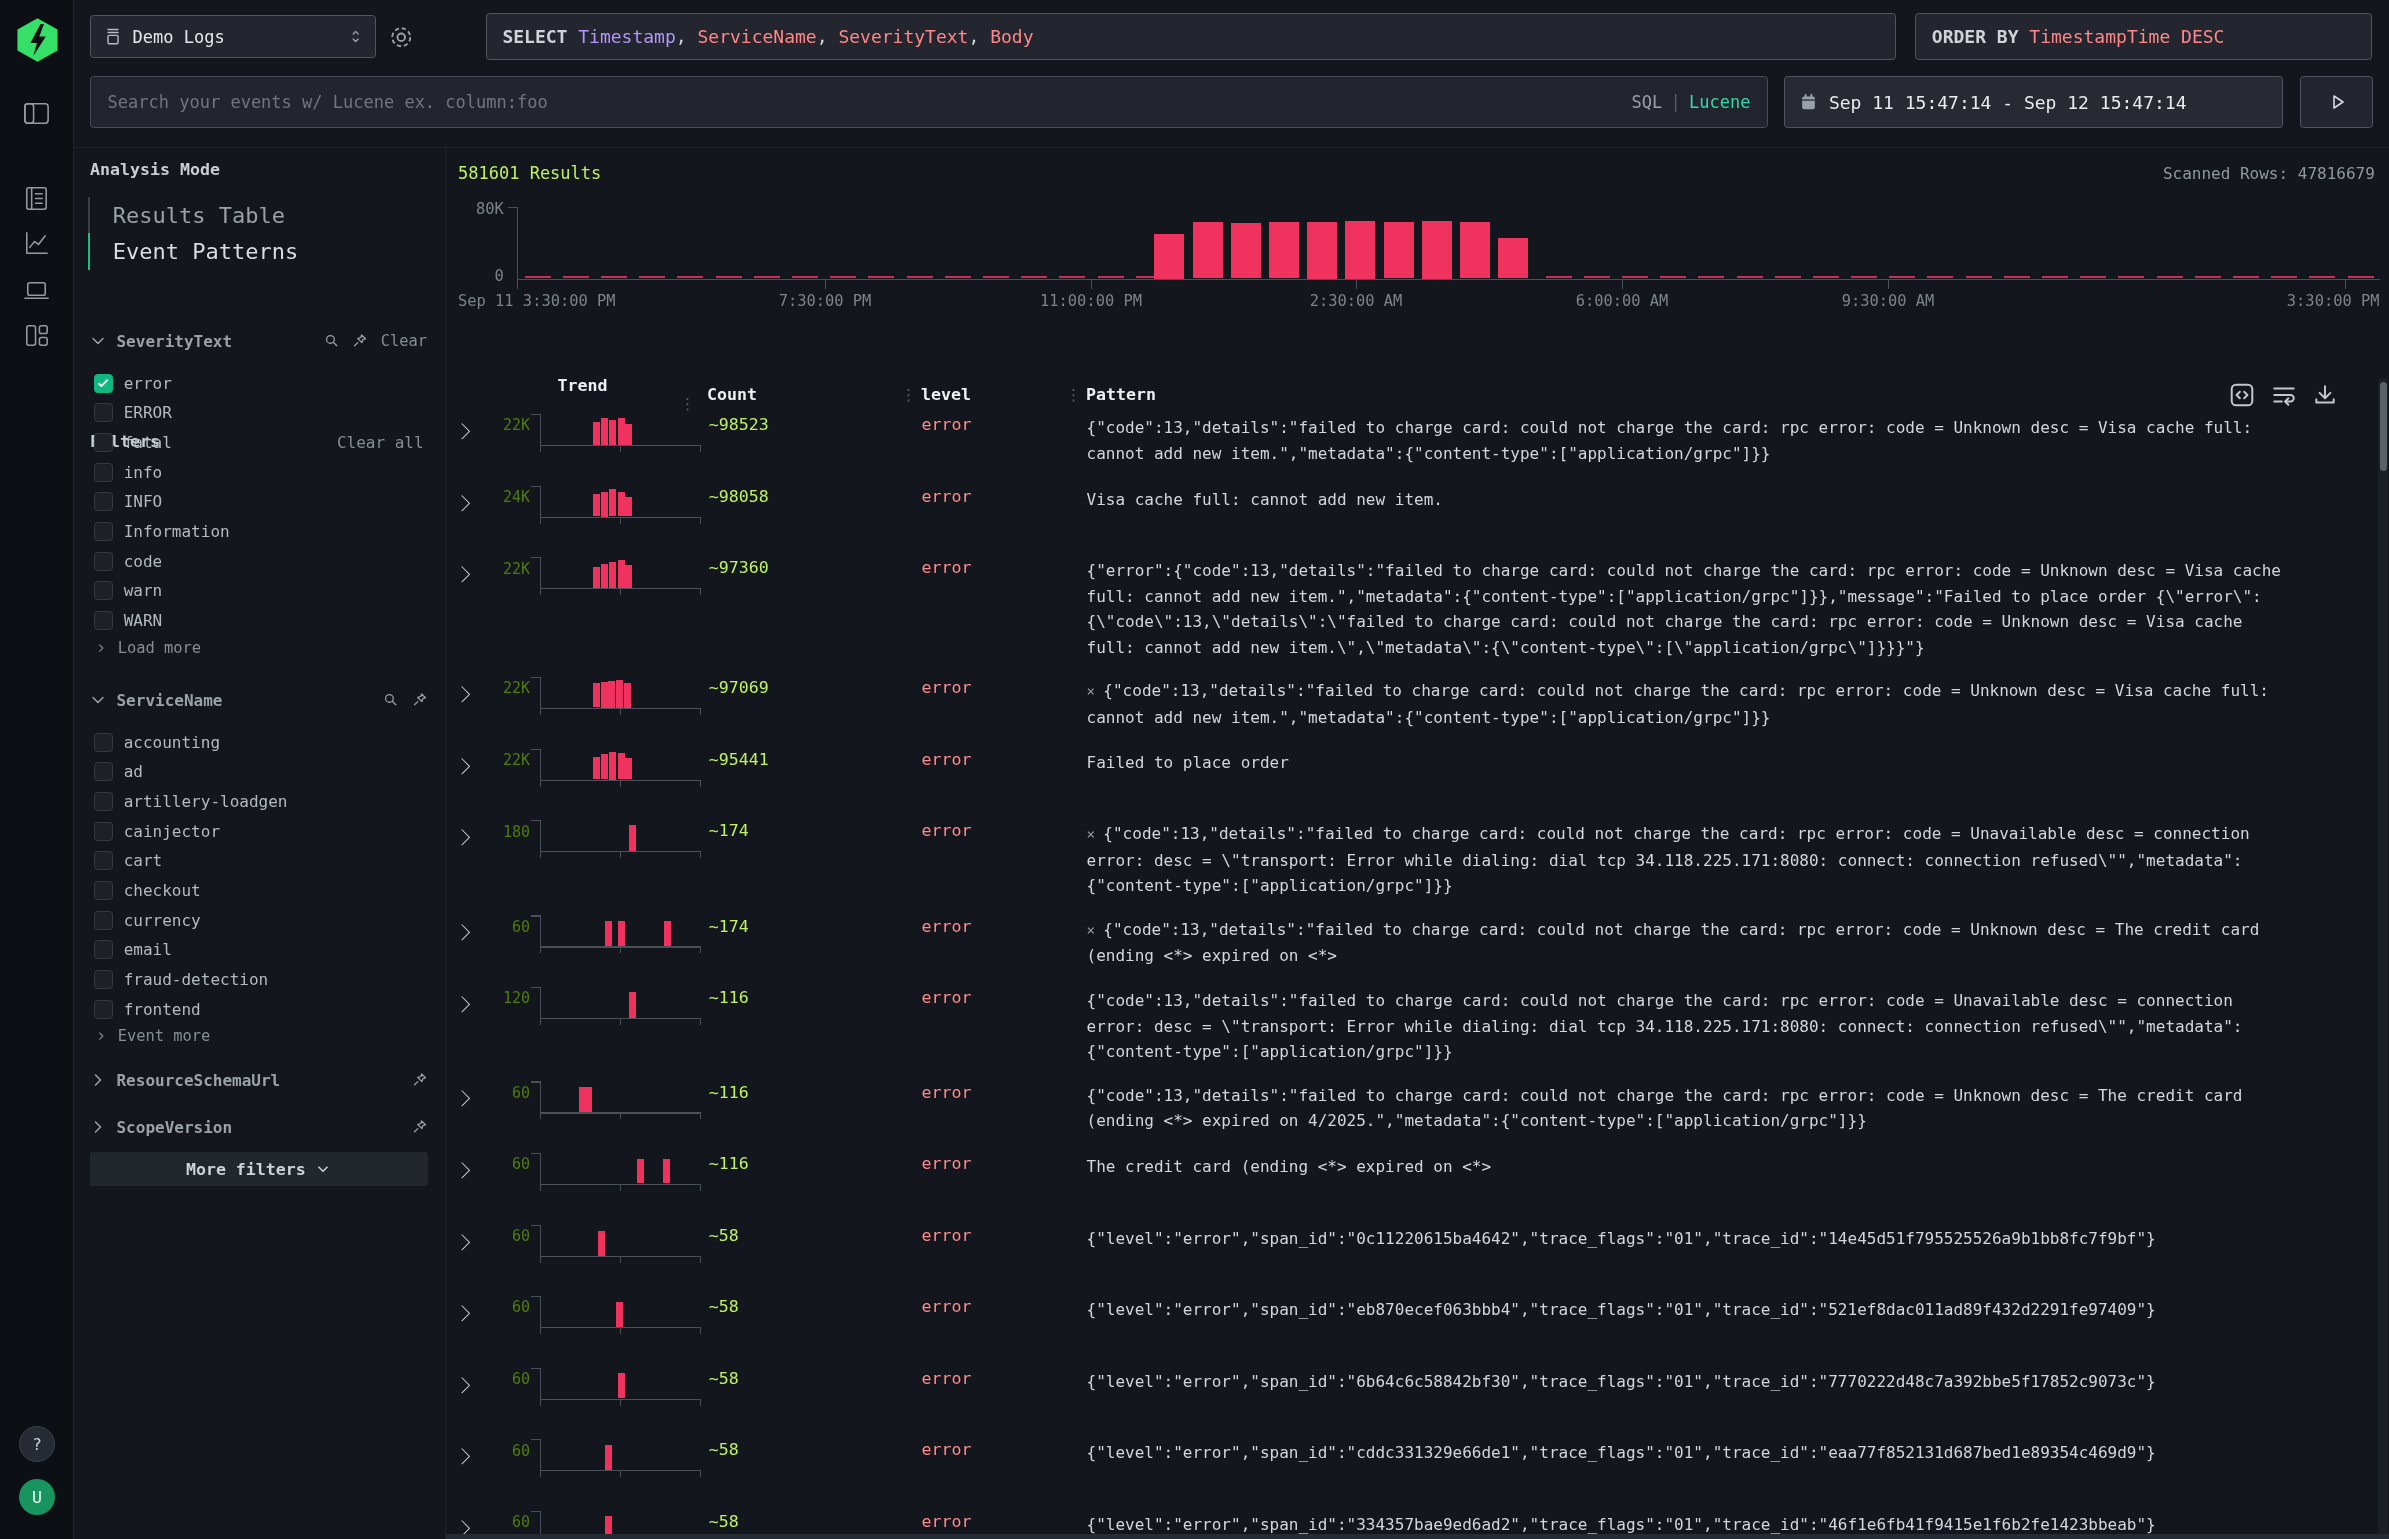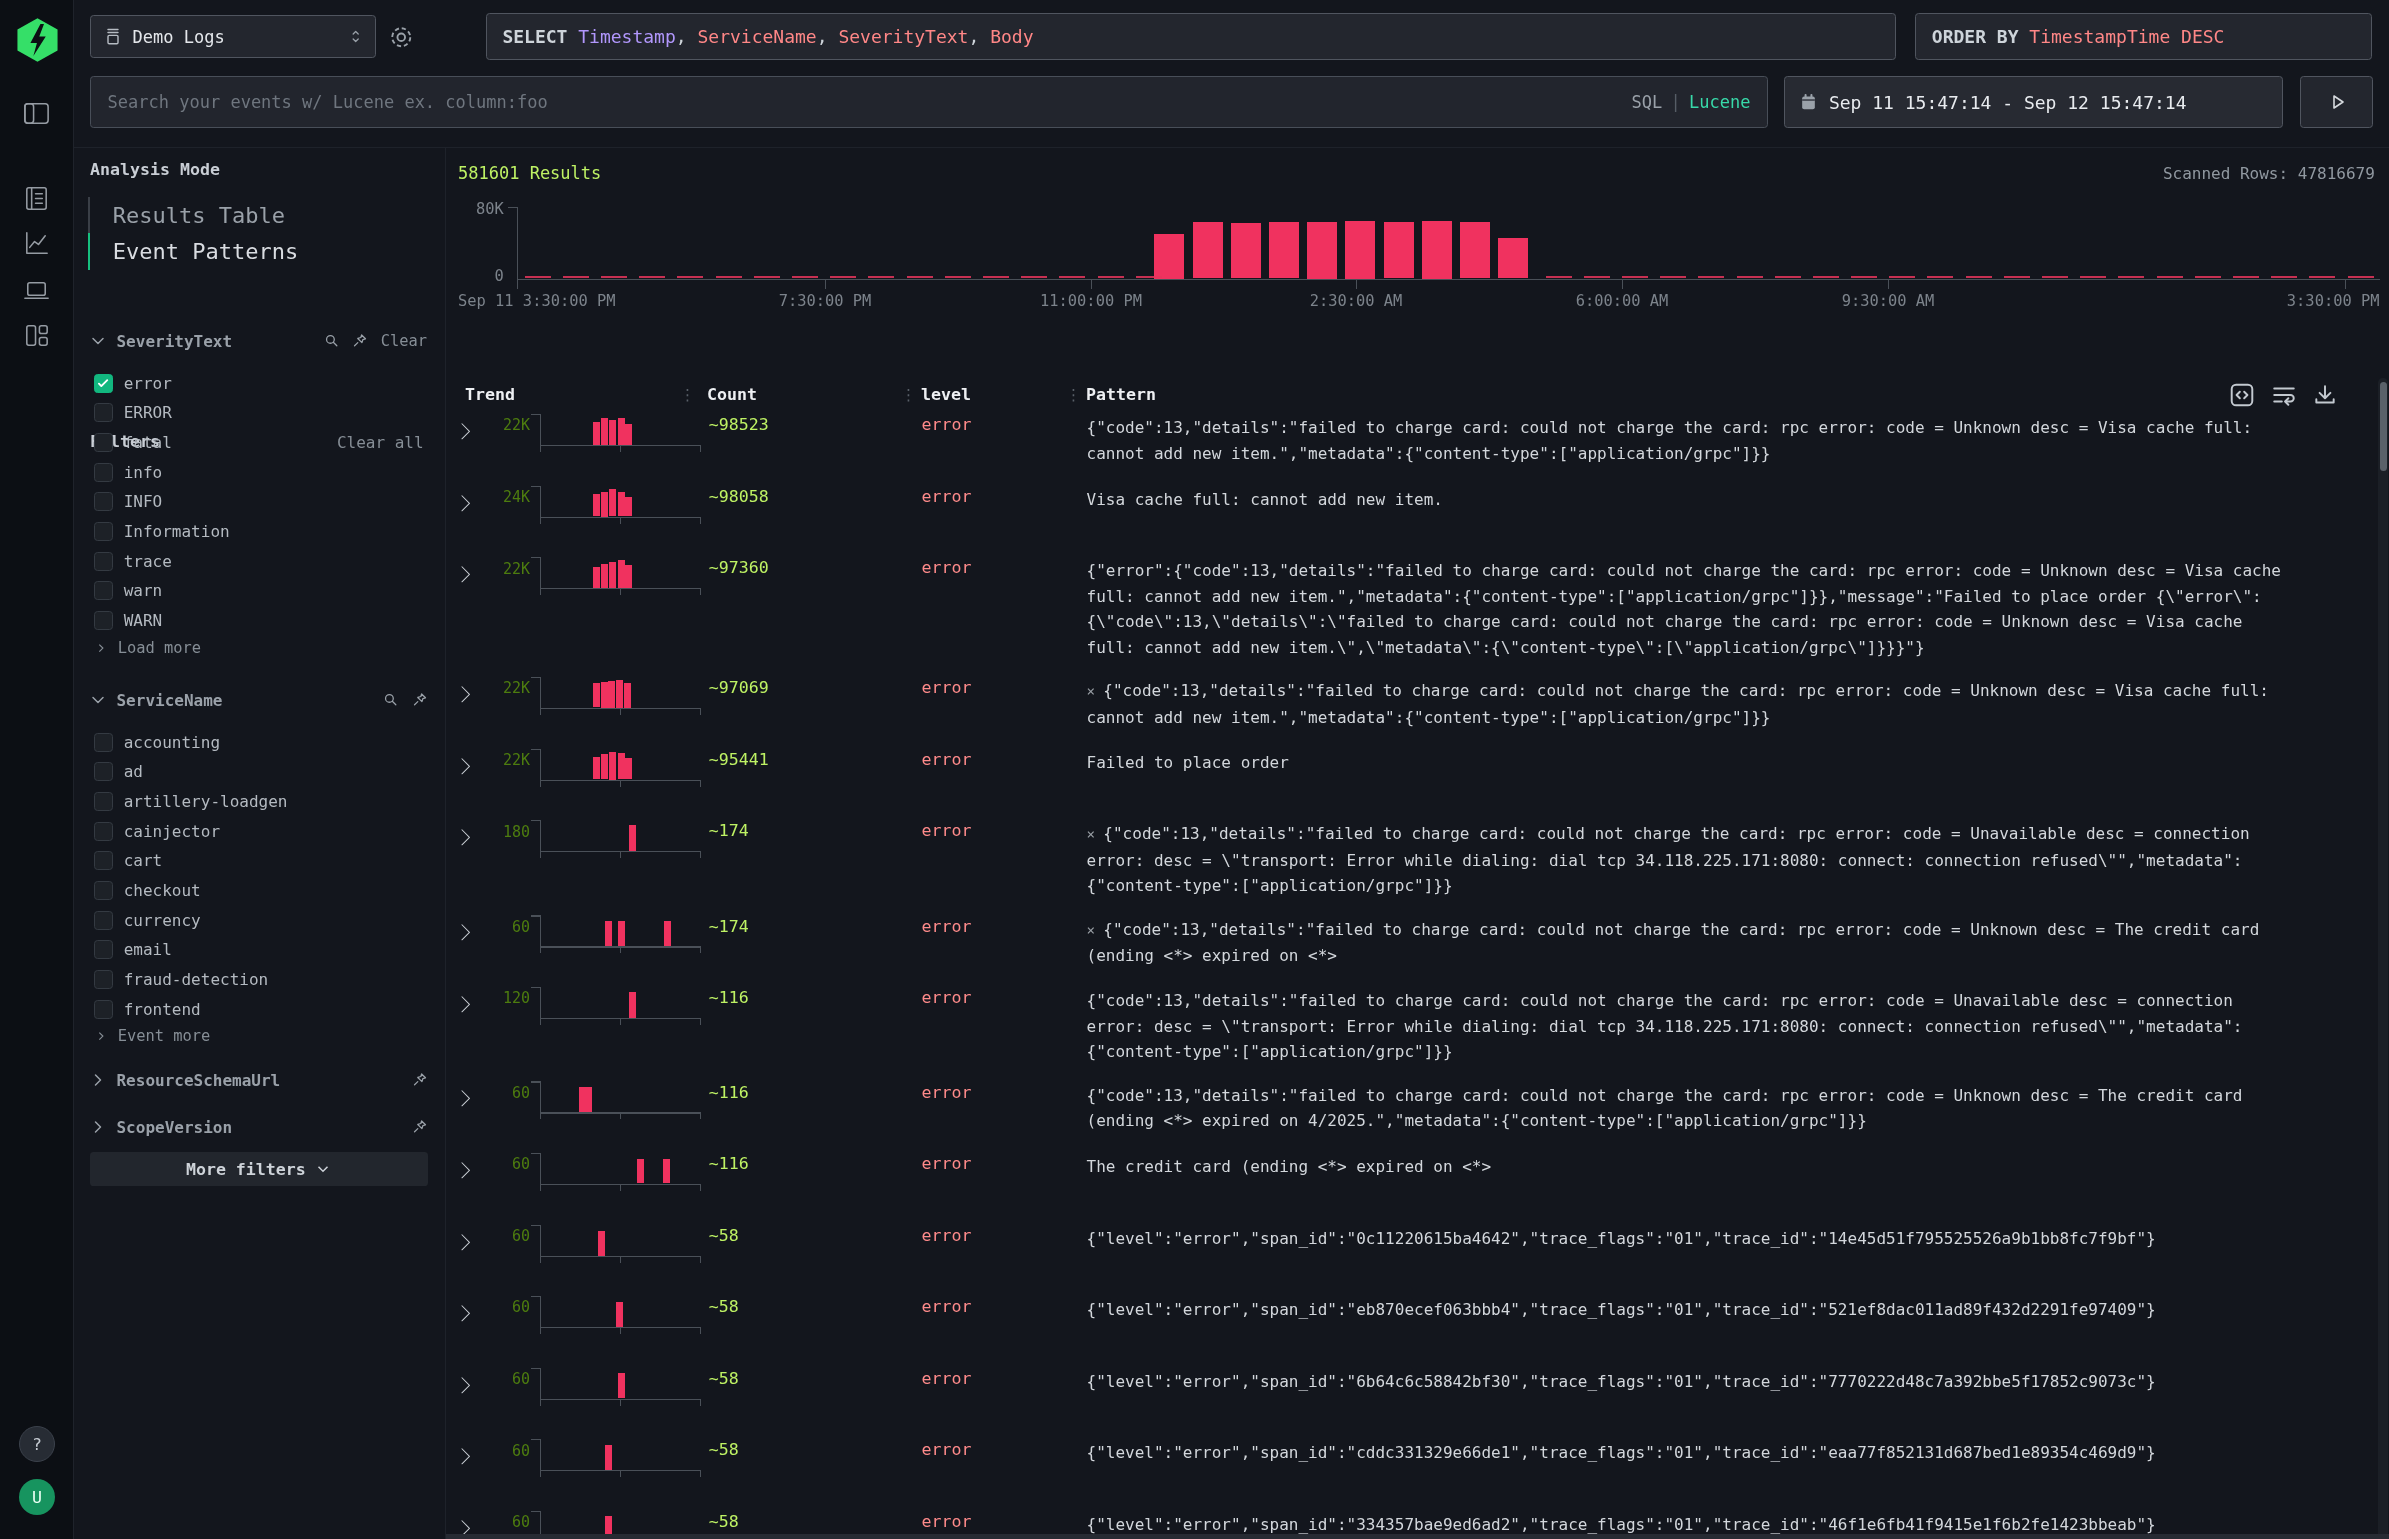--- a/index.html
+++ b/index.html
@@ -74,21 +74,21 @@
   #hist-baseline { position:absolute; left:71px; top:131px; height:1.2px; background:#4a5058; }
   .hist-bar { position:absolute; background:#f0325f; }
   .hist-dash { position:absolute; background:#e8355c; opacity:.85; }
   .hist-tick { position:absolute; top:132px; width:1.2px; height:9px; background:#4a5058; }
   .hist-xlab { position:absolute; top:144px; font-size:15.4px; color:#7c838b; white-space:nowrap; }
 
   
   #thead { position:absolute; left:0; top:230px; right:12px; height:33px; display:flex; align-items:center; }
   .hcell { display:flex; align-items:center; font-size:16.6px; font-weight:bold; color:#eef0f3; }
   .hdots { margin-left:auto; color:#596069; font-size:15.4px; font-weight:normal; letter-spacing:-1.2px; margin-right:6px; }
-  .h-trend { width:254px; padding-left:19px; }
+  .h-trend { width:254px; padding-left:19px;flex-direction:column; }
   .h-count { width:221px; padding-left:7.1px; }
   .h-level { width:165px; }
   .h-pattern { flex:1; }
   .h-icons { margin-left:auto; margin-right:39px; display:flex; gap:15.4px; align-items:center; }
   .h-icons .tico { width:26px; height:26px; cursor:pointer; }
   .h-icons svg { width:26px; height:26px; stroke:#c3c9d0; stroke-width:1.8; fill:none; stroke-linecap:round; stroke-linejoin:round; }
   #rows { position:absolute; left:0; top:266px; right:12px; bottom:4.7px; overflow:hidden; }
   .trow { display:flex; margin-bottom:16.6px; align-items:flex-start; }
   .c-chev { width:32px; padding-left:12px; padding-top:6px; cursor:pointer; flex-shrink:0; }
   .c-chev svg { width:15.4px; height:22.6px; stroke:#c8cdd3; stroke-width:1.6; fill:none; stroke-linecap:round; stroke-linejoin:round; }
@@ -257,21 +257,21 @@
         <div class="fopt" style="top: 338px;">
           <span class="cb"></span>
           <span class="lb">INFO</span>
         </div>
         <div class="fopt" style="top: 368px;">
           <span class="cb"></span>
           <span class="lb">Information</span>
         </div>
         <div class="fopt" style="top: 398px;">
           <span class="cb"></span>
-          <span class="lb">trace</span>
+          <span class="lb">code</span>
         </div>
         <div class="fopt" style="top: 427px;">
           <span class="cb"></span>
           <span class="lb">warn</span>
         </div>
         <div class="fopt" style="top: 457px;">
           <span class="cb"></span>
           <span class="lb">WARN</span>
         </div>
         <div class="fmore" style="top: 487px;">

